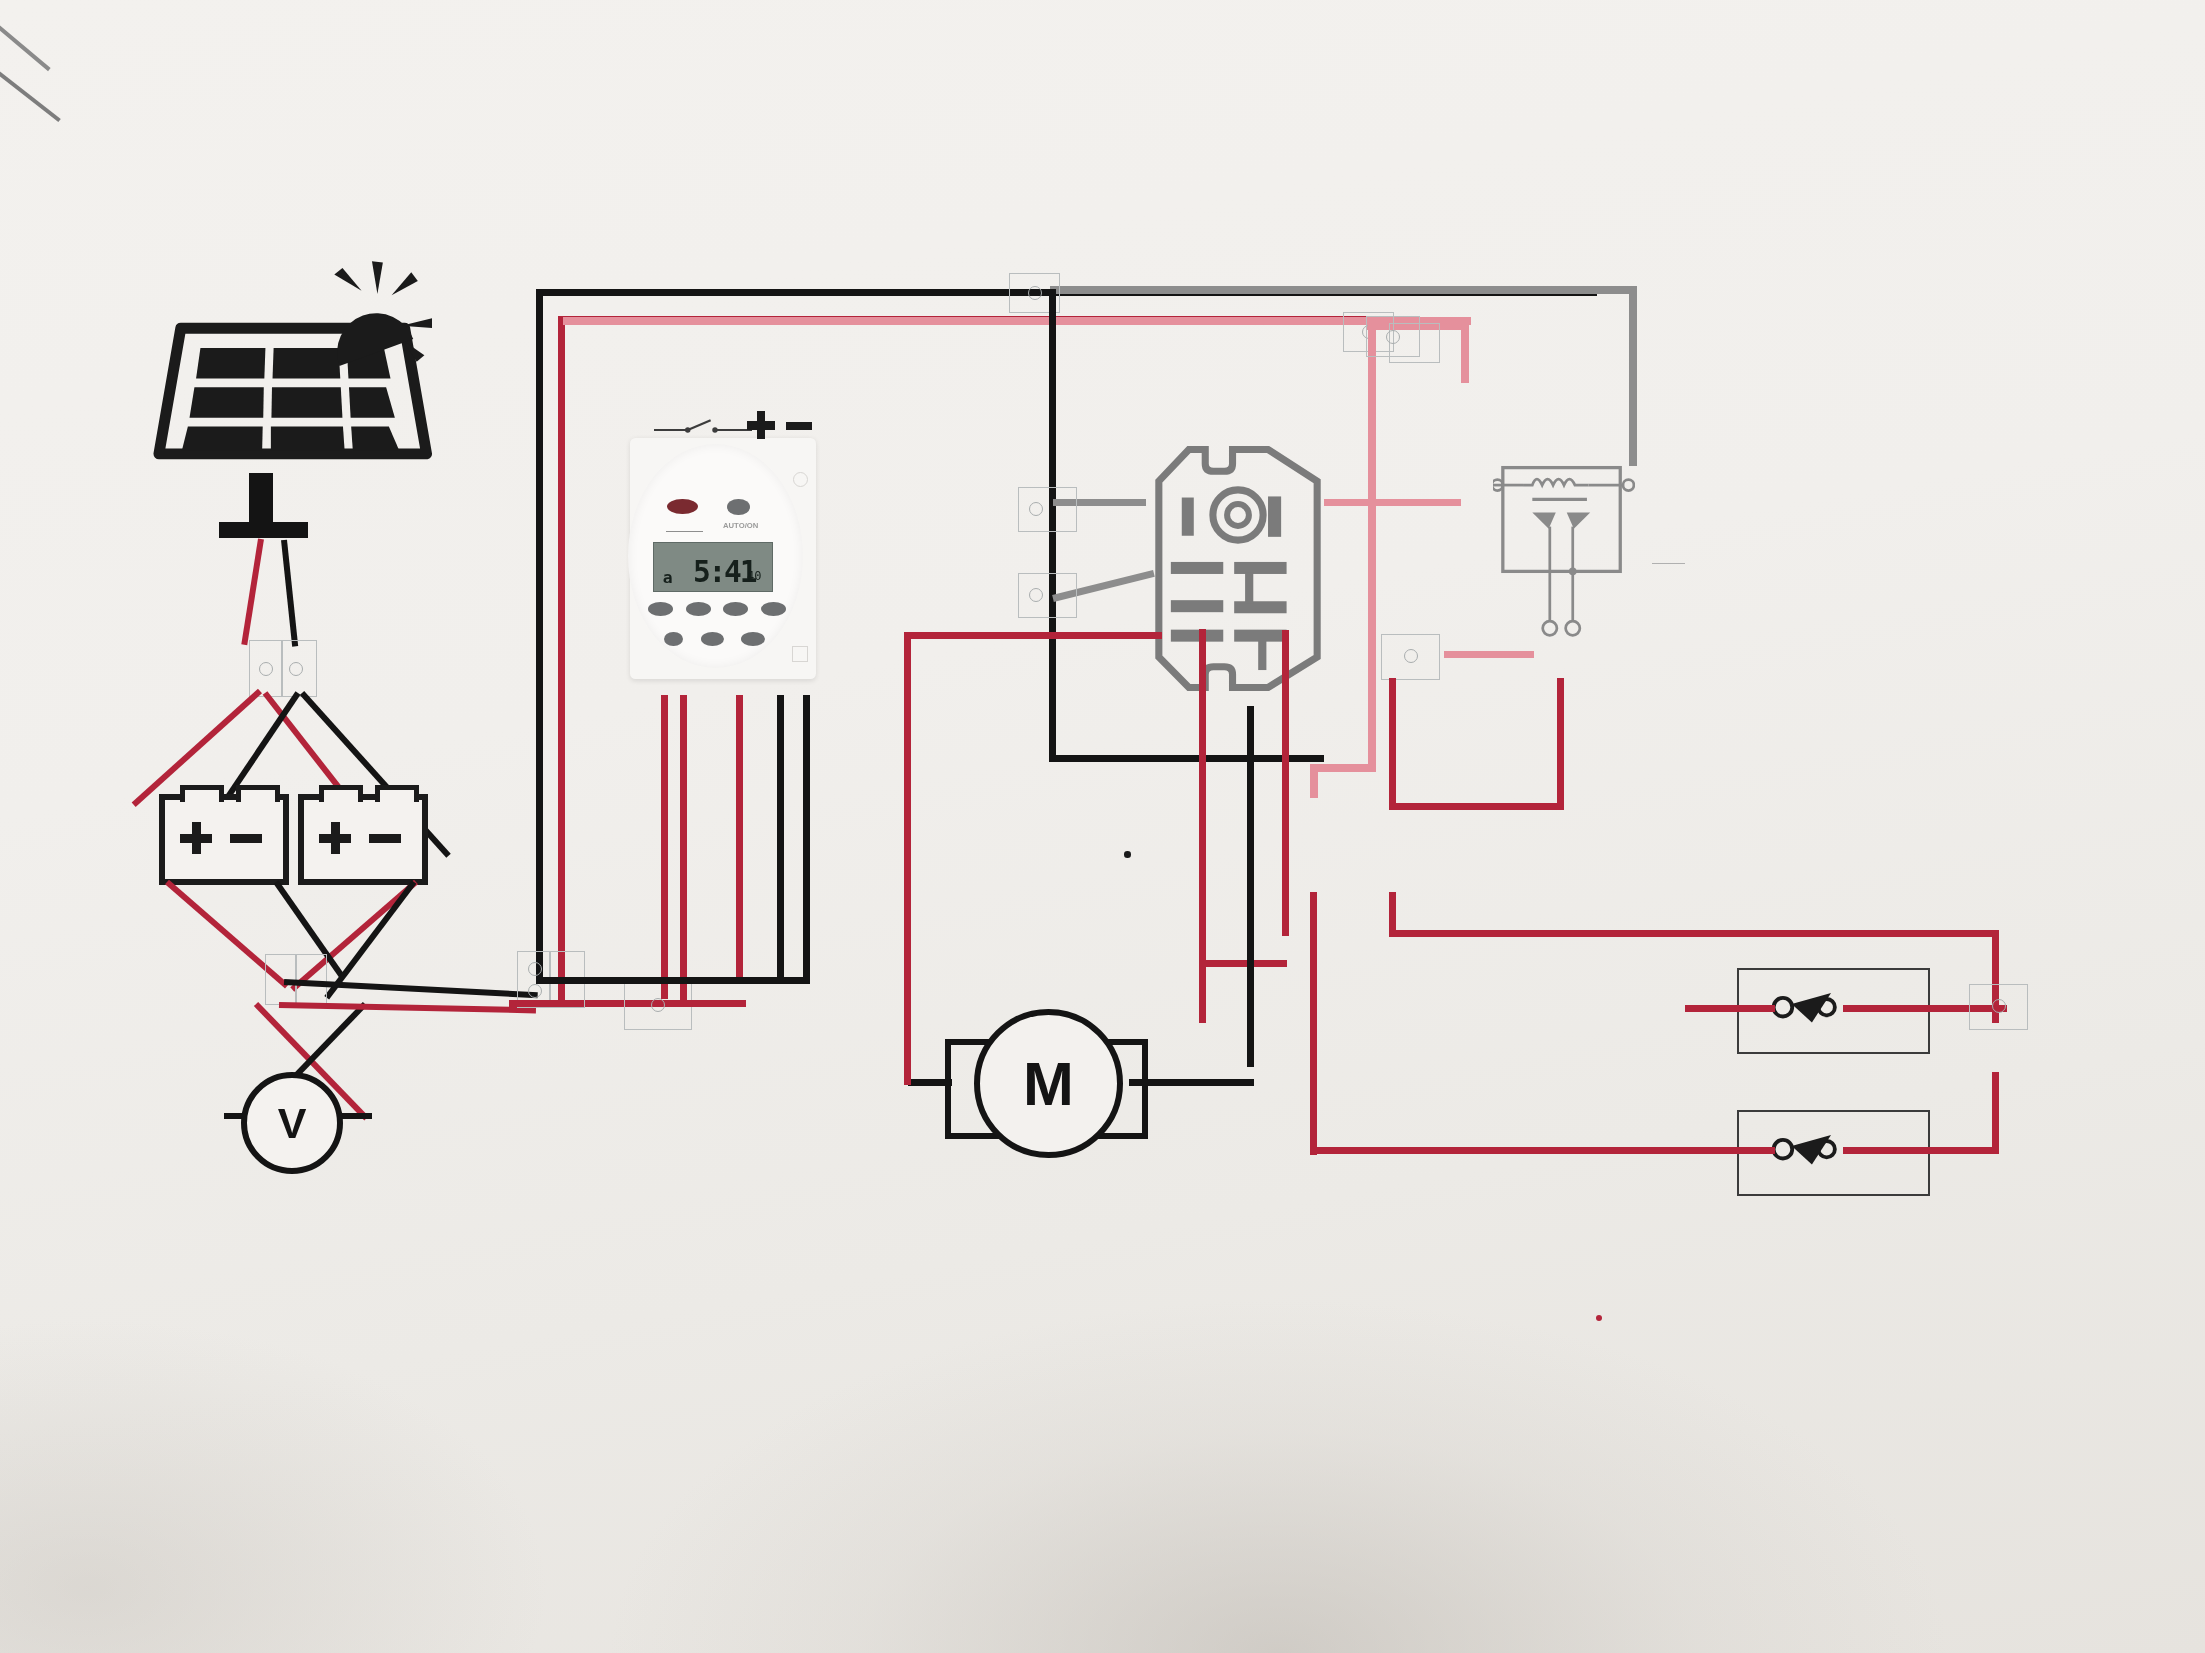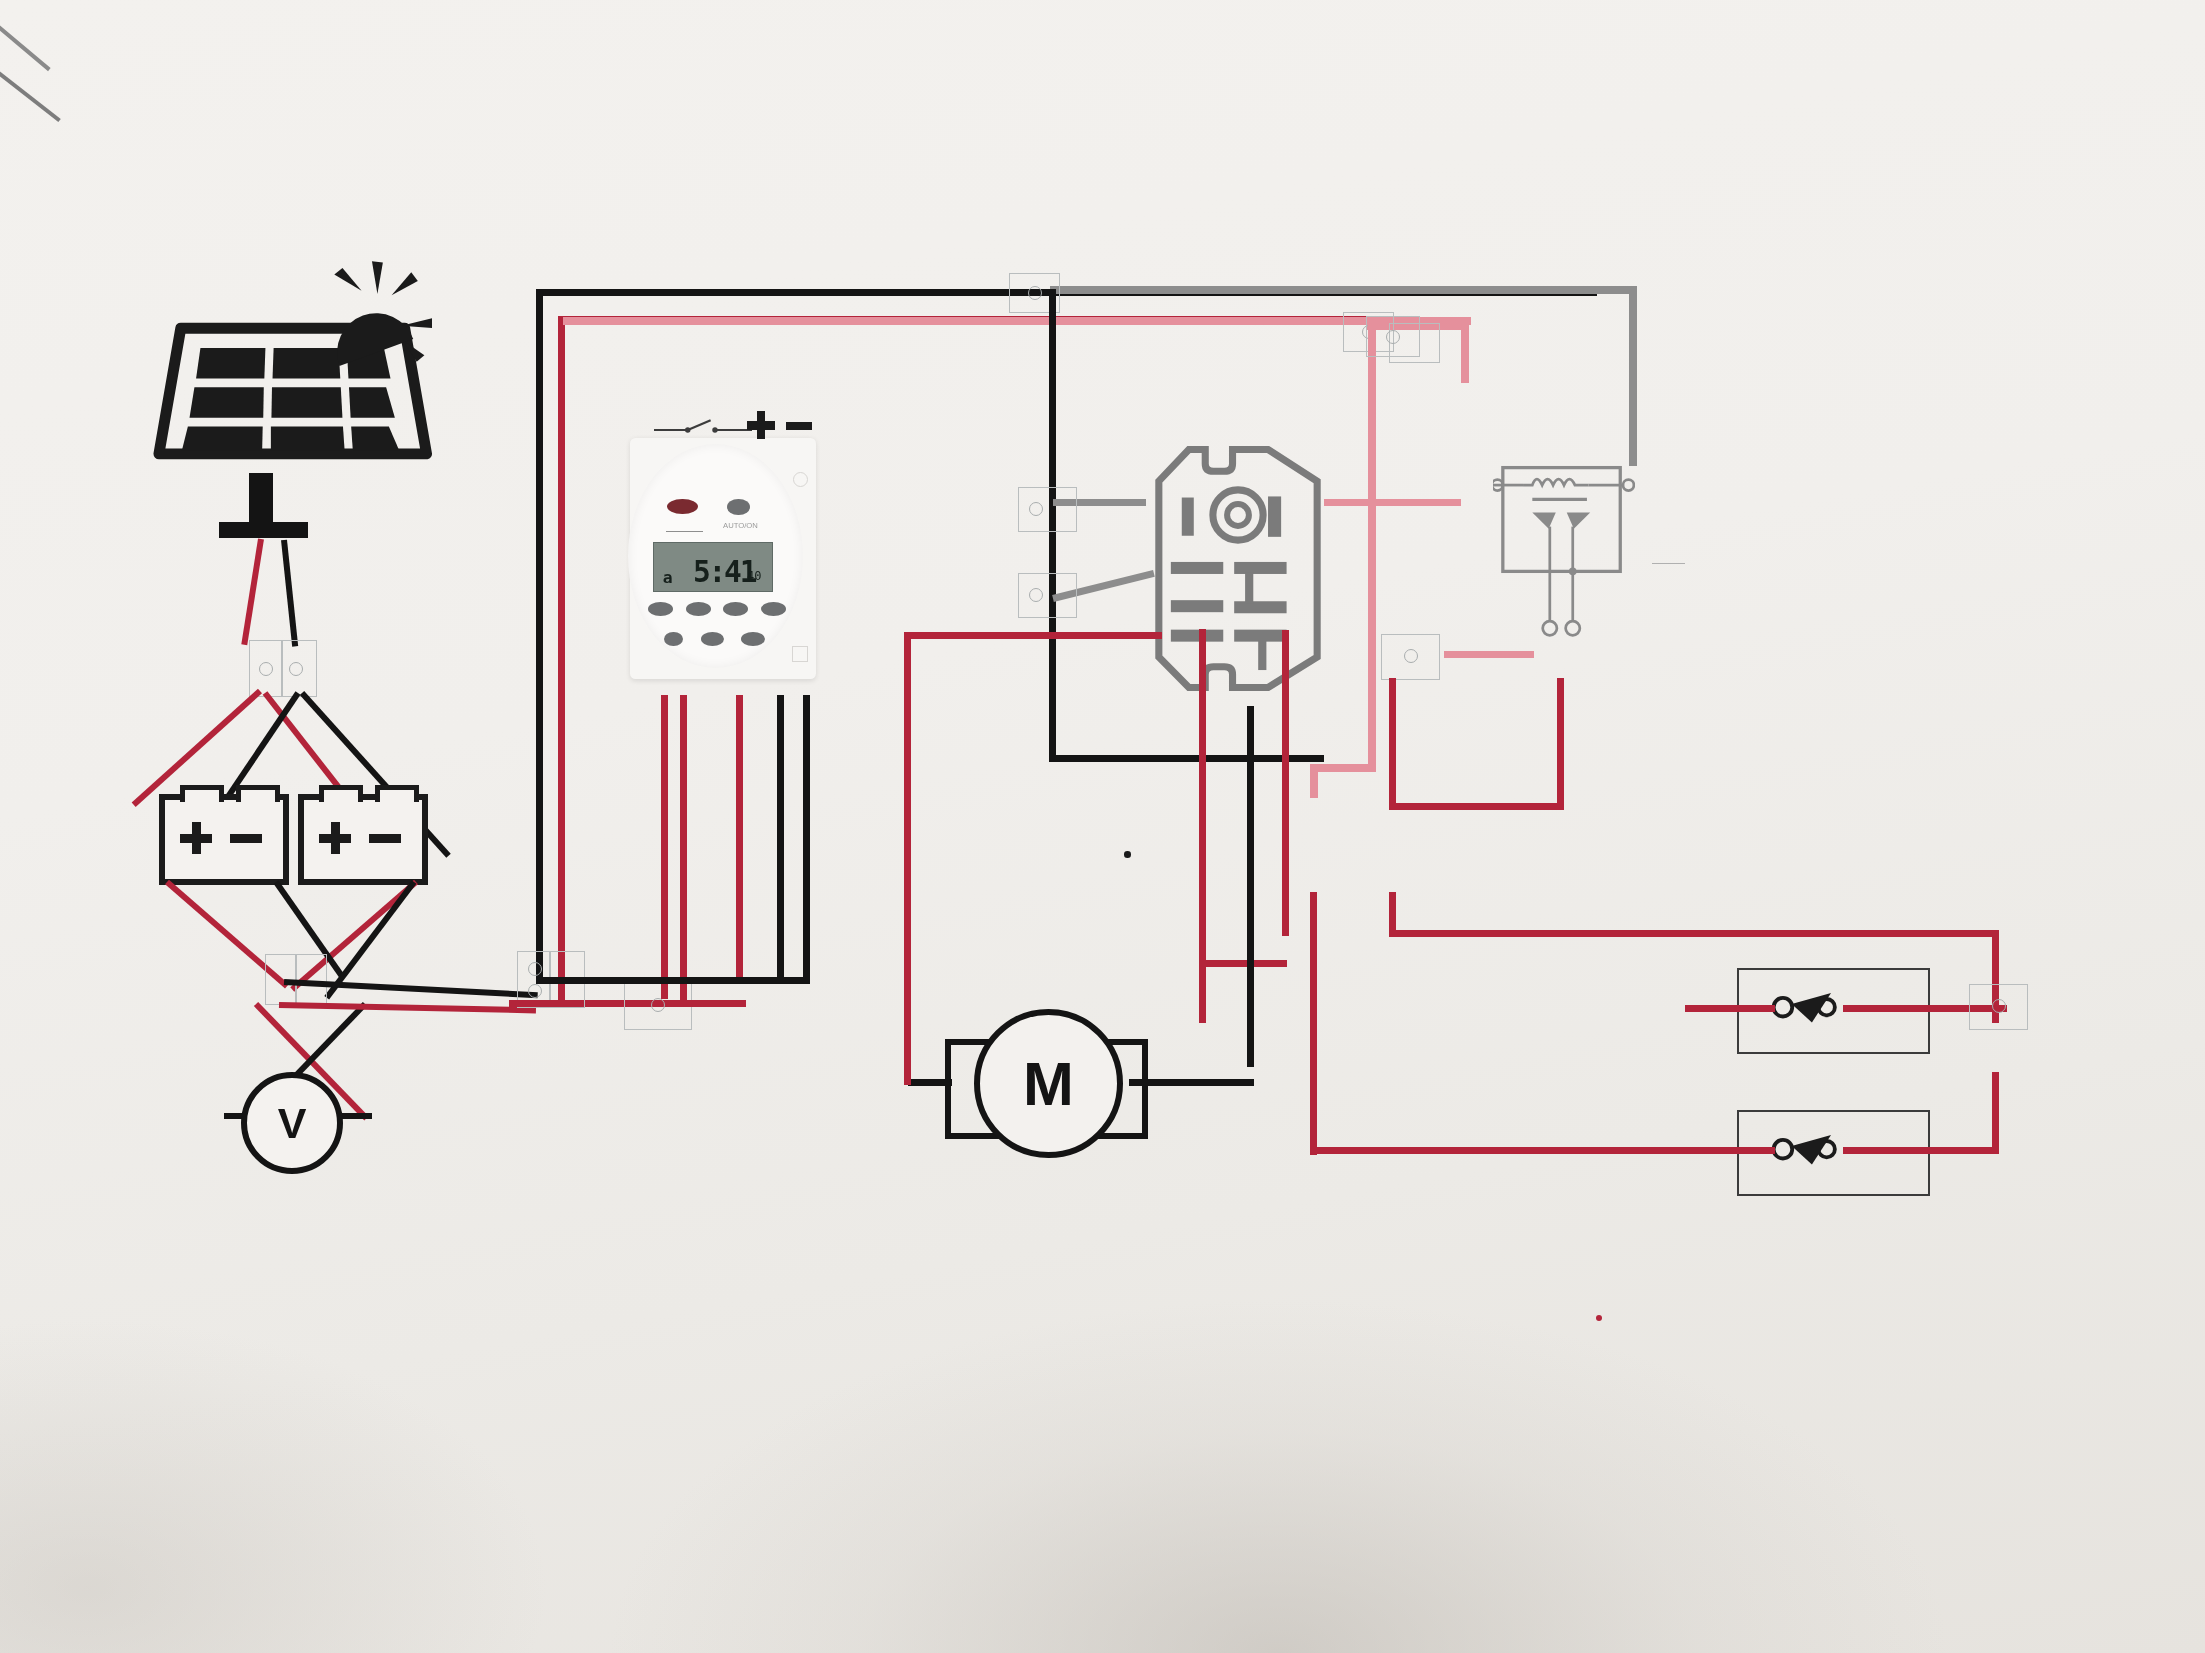--- a/index.html
+++ b/index.html
@@ -147,21 +147,21 @@
   <div class="wr" style="left:558px;top:316px;width:6.6px;height:690px;"></div>
   <div class="wr" style="left:558px;top:1000px;width:129px;height:6.6px;"></div>
   <div class="wr" style="left:680px;top:695px;width:6.6px;height:312px;"></div>
 
   <div class="timer" style="left:630px;top:438px;width:186px;height:241px;border-radius:5.5px;">
     <div class="timer-round" style="left:-2.2px;top:5.5px;width:175px;height:224px;"></div>
 
     <div class="tbtn red" style="left:37px;top:61px;width:31px;height:15.3px;"></div>
     <div class="tbtn" style="left:97px;top:61px;width:23px;height:16.4px;"></div>
     <div class="abs" style="left:36px;top:85px;width:37px;height:7.7px;border-bottom:1.6px solid #8e8e8e;"></div>
-    <div class="blbl" style="left:93px;top:83px;font-size:7.7px;color:#9b9b9b;">AUTO/ON</div>
+    <div class="blbl" style="left:93px;top:83px;font-size:7.7px;color:#9b9b9b;font-weight:bold;">AUTO/ON</div>
 
     <div class="lcd" style="left:23px;top:104px;width:118px;height:48px;">
       <div class="sm" style="left:8.8px;top:25px;font-size:16.4px;font-weight:bold;">a</div>
       <div class="big" style="left:39px;top:12px;font-size:29.5px;letter-spacing:-2.2px;">5:41</div>
       <div class="sm" style="left:93px;top:26px;font-size:12px;">40</div>
     </div>
 
     <div class="tbtn" style="left:17.5px;top:164px;width:25px;height:14.2px;"></div>
     <div class="tbtn" style="left:56px;top:164px;width:25px;height:14.2px;"></div>
     <div class="tbtn" style="left:93px;top:164px;width:25px;height:14.2px;"></div>

